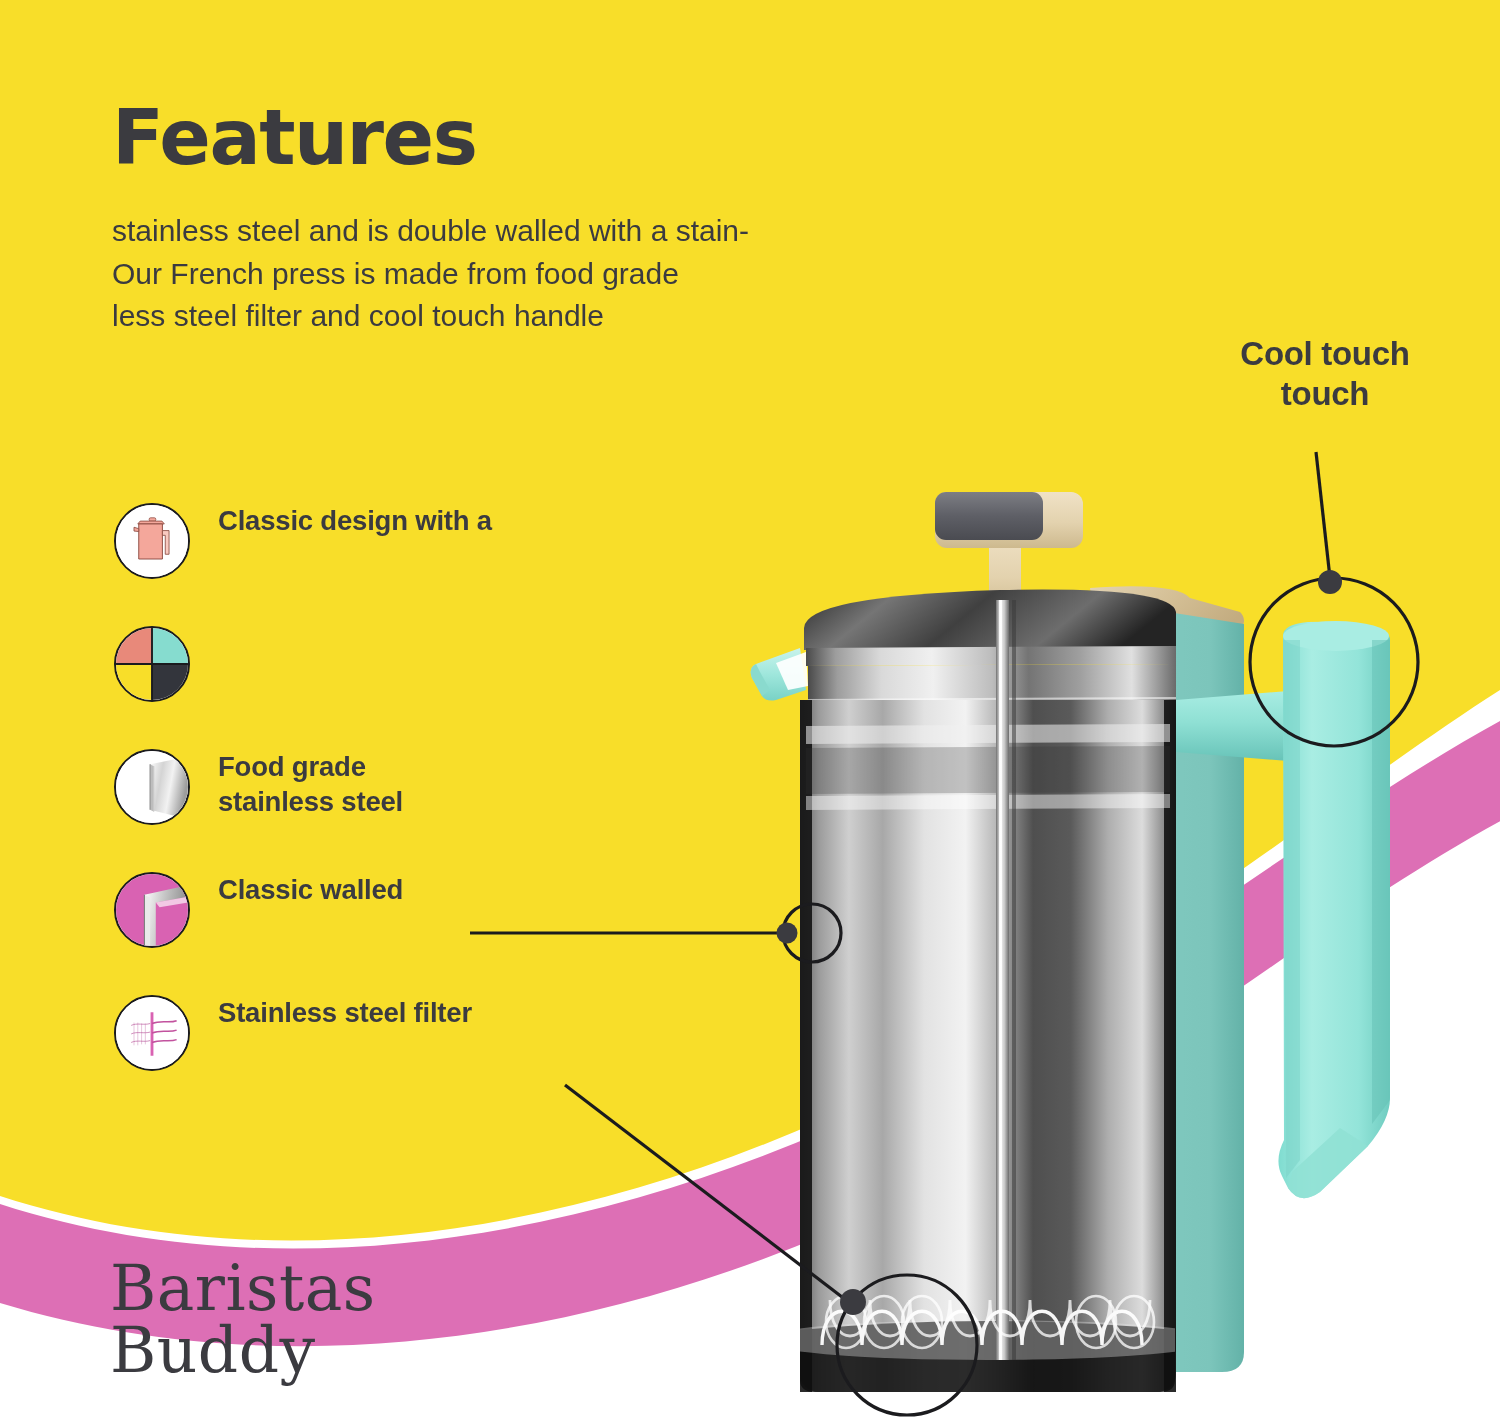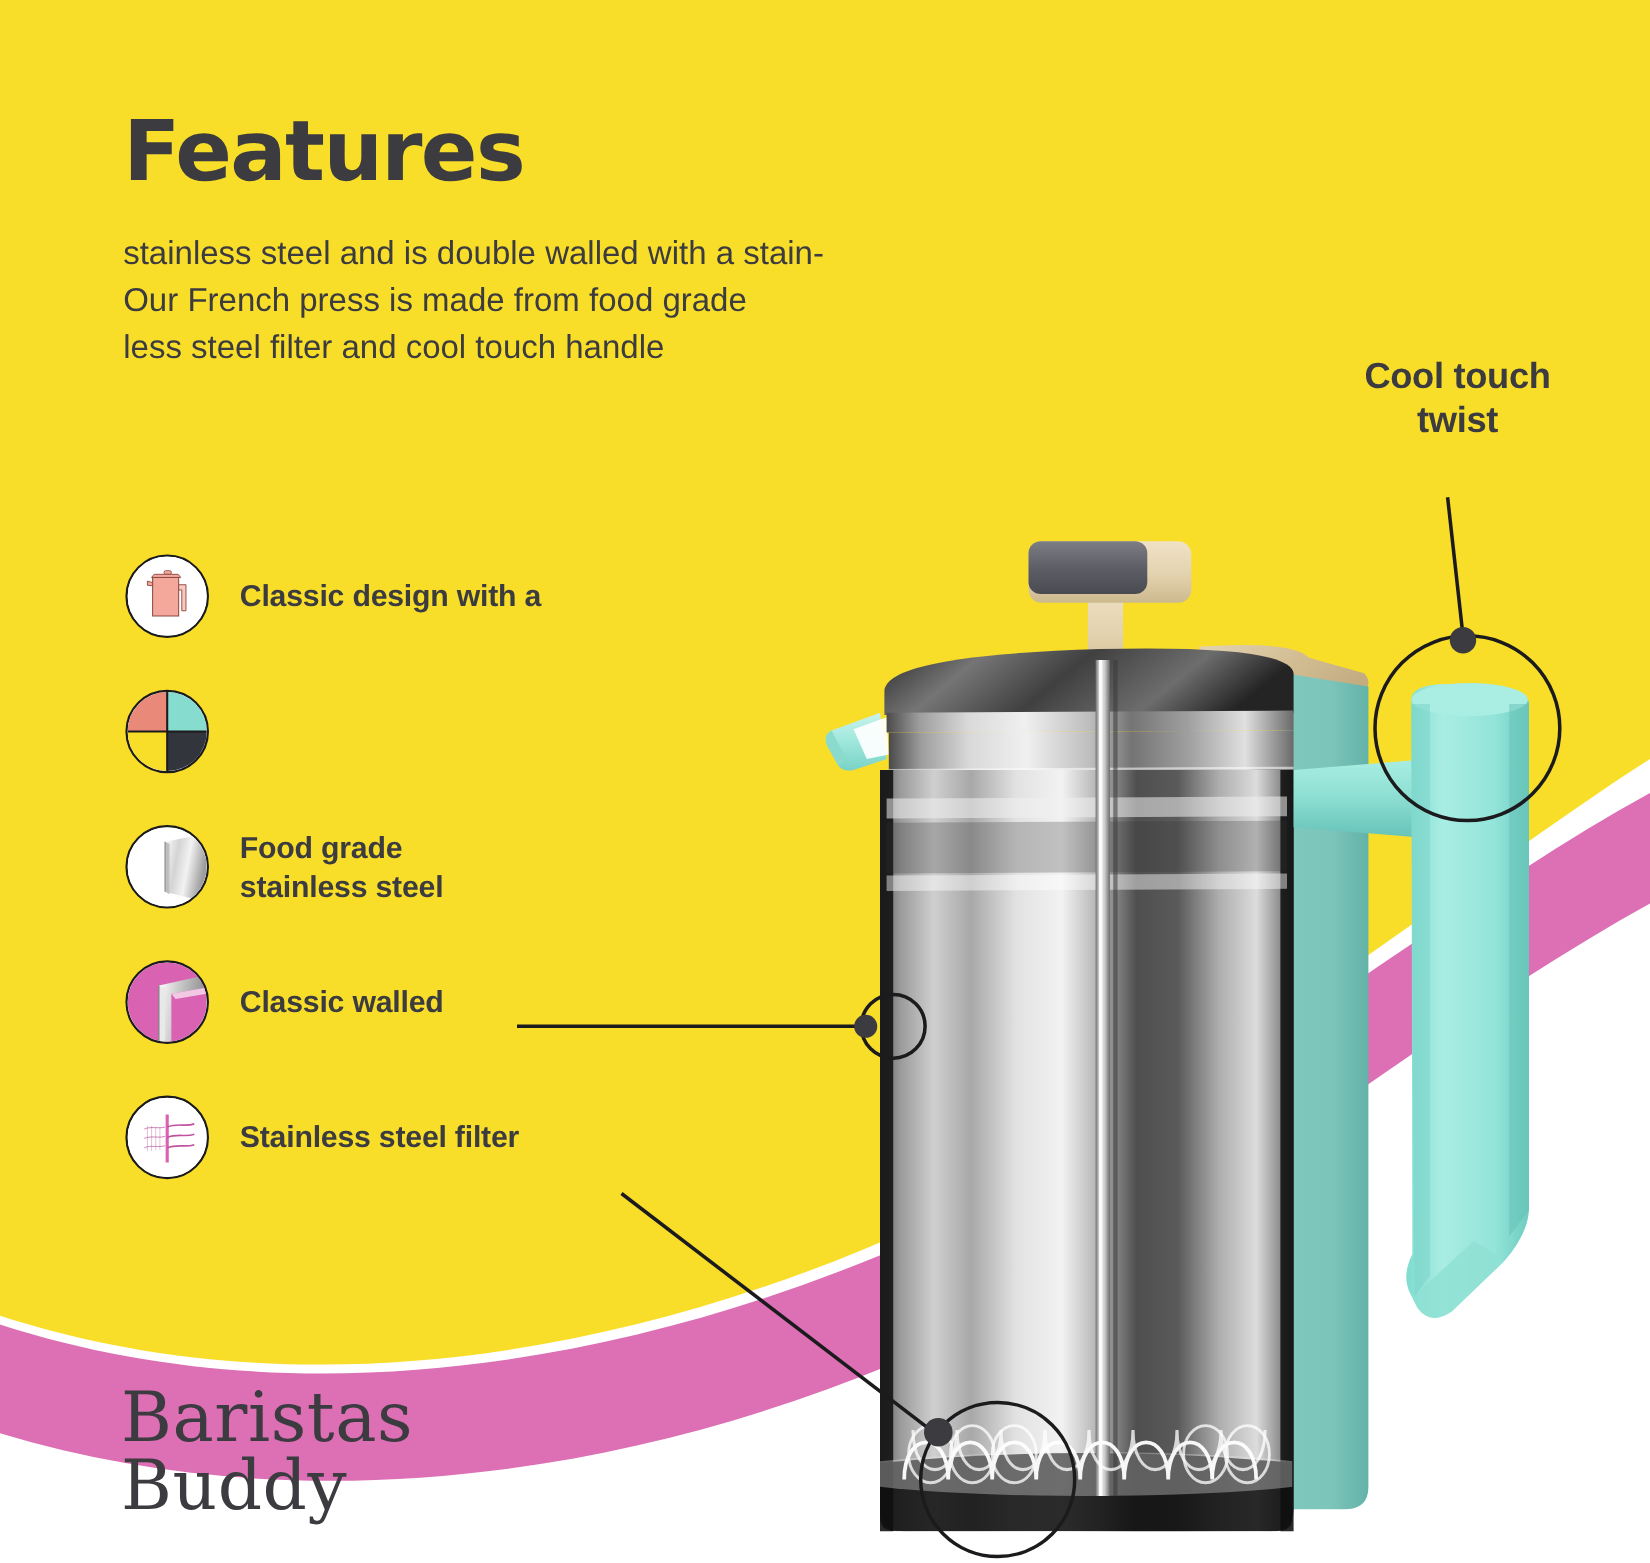--- a/index.html
+++ b/index.html
@@ -24,39 +24,39 @@
   }
   #intro{
     margin-top:34px; font-size:30px; line-height:1.42;
     color:#3b3b40; max-width:830px; font-weight:400;
   }
   #intro .ln{ display:block; }
 
   
   #feature-list{ position:absolute; left:114px; top:503px; width:600px; z-index:6; }
   .feature-row{
-    display:flex; align-items:center;
+    display:flex; 
     height:78px; margin-bottom:45px;
   }
   .feature-row:last-child{ margin-bottom:0; }
   .feature-icon{
     width:76px; height:76px; flex:0 0 76px;
     border-radius:50%; overflow:hidden; position:relative;
     background:#ffffff; border:2.5px solid #1b1b1e;
   }
   .feature-icon svg{ display:block; width:100%; height:100%; }
   .feature-text{
     margin-left:28px; font-size:27.5px; font-weight:bold;
     color:#3b3b40; line-height:1.28; letter-spacing:-0.2px;
   }
   .feature-text .ln{ display:block; }
 
   
   #cool-touch-label{
-    position:absolute; left:1175px; top:322px; width:300px;
+    position:absolute; left:1175px; top:334px; width:300px;
     text-align:center; z-index:7;
     font-size:33px; font-weight:bold; color:#3b3b40;
     line-height:1.22; letter-spacing:-0.3px;
   }
   #cool-touch-label .ln{ display:block; }
 
   
   #annot{ position:absolute; inset:0; width:1500px; height:1421px; z-index:8; pointer-events:none; }
 
   
@@ -381,21 +381,21 @@
 
       <path d="M1283,640 L1300,640 L1300,1160 L1286,1178 Z" fill="#7CD4C8" opacity="0.55"></path>
       <path d="M1372,640 L1390,640 L1390,1100 L1372,1124 Z" fill="#63BFB3" opacity="0.5"></path>
 
       <path d="M1288,1188 Q1300,1206 1320,1192 L1368,1146 L1340,1128 L1292,1172 Z" fill="#8FE0D4" opacity="0.85"></path>
     </g>
   </svg>
 
   <div id="cool-touch-label">
     <span class="ln">Cool touch</span>
-    <span class="ln">twist</span>
+    <span class="ln">touch</span>
   </div>
 
   <svg id="annot" viewBox="0 0 1500 1421">
 
     <line x1="1316" y1="452" x2="1330" y2="578" stroke="#1b1b1e" stroke-width="3.2"></line>
     <circle cx="1334" cy="662" r="84" fill="none" stroke="#1b1b1e" stroke-width="3.2"></circle>
     <circle cx="1330" cy="582" r="12" fill="#3B3B40"></circle>
 
     <line x1="470" y1="933" x2="785" y2="933" stroke="#1b1b1e" stroke-width="3.2"></line>
     <circle cx="812" cy="933" r="29" fill="none" stroke="#1b1b1e" stroke-width="3.2"></circle>

